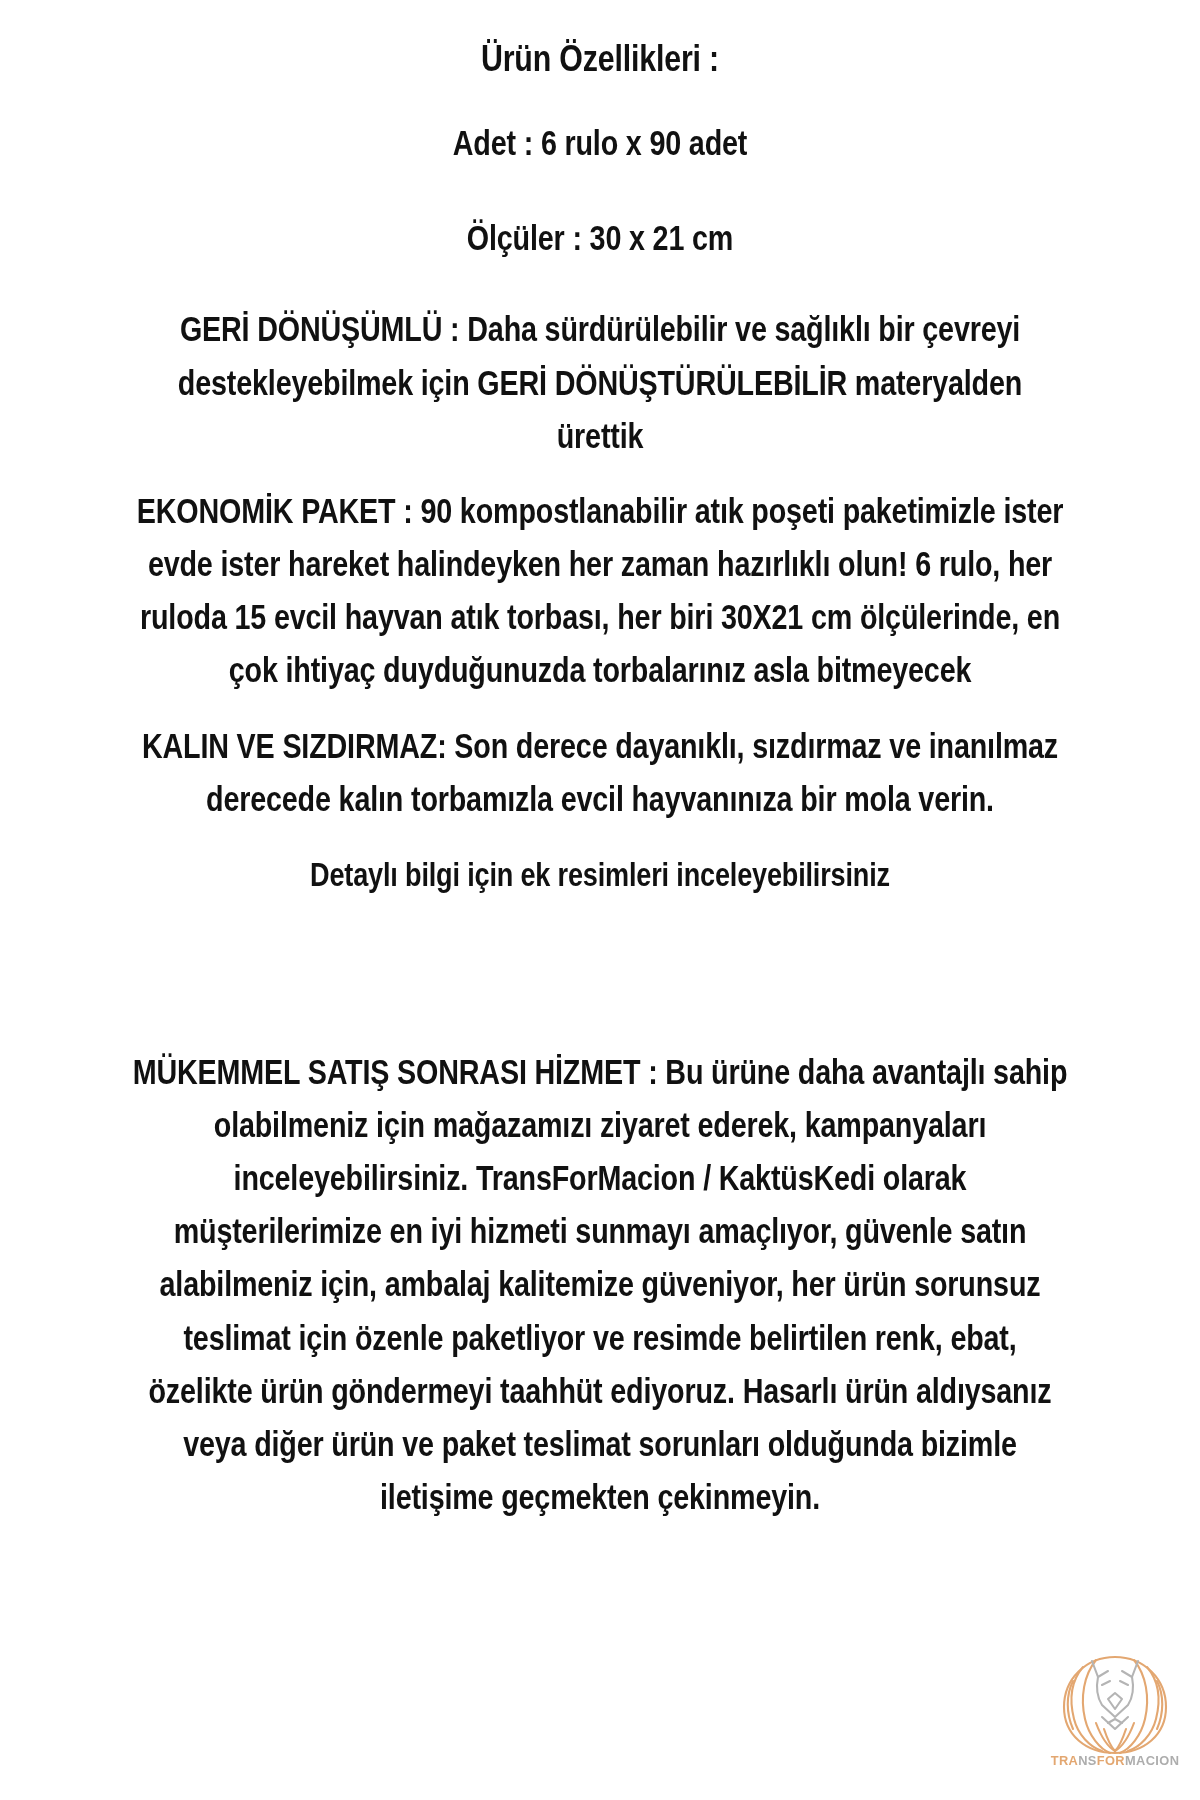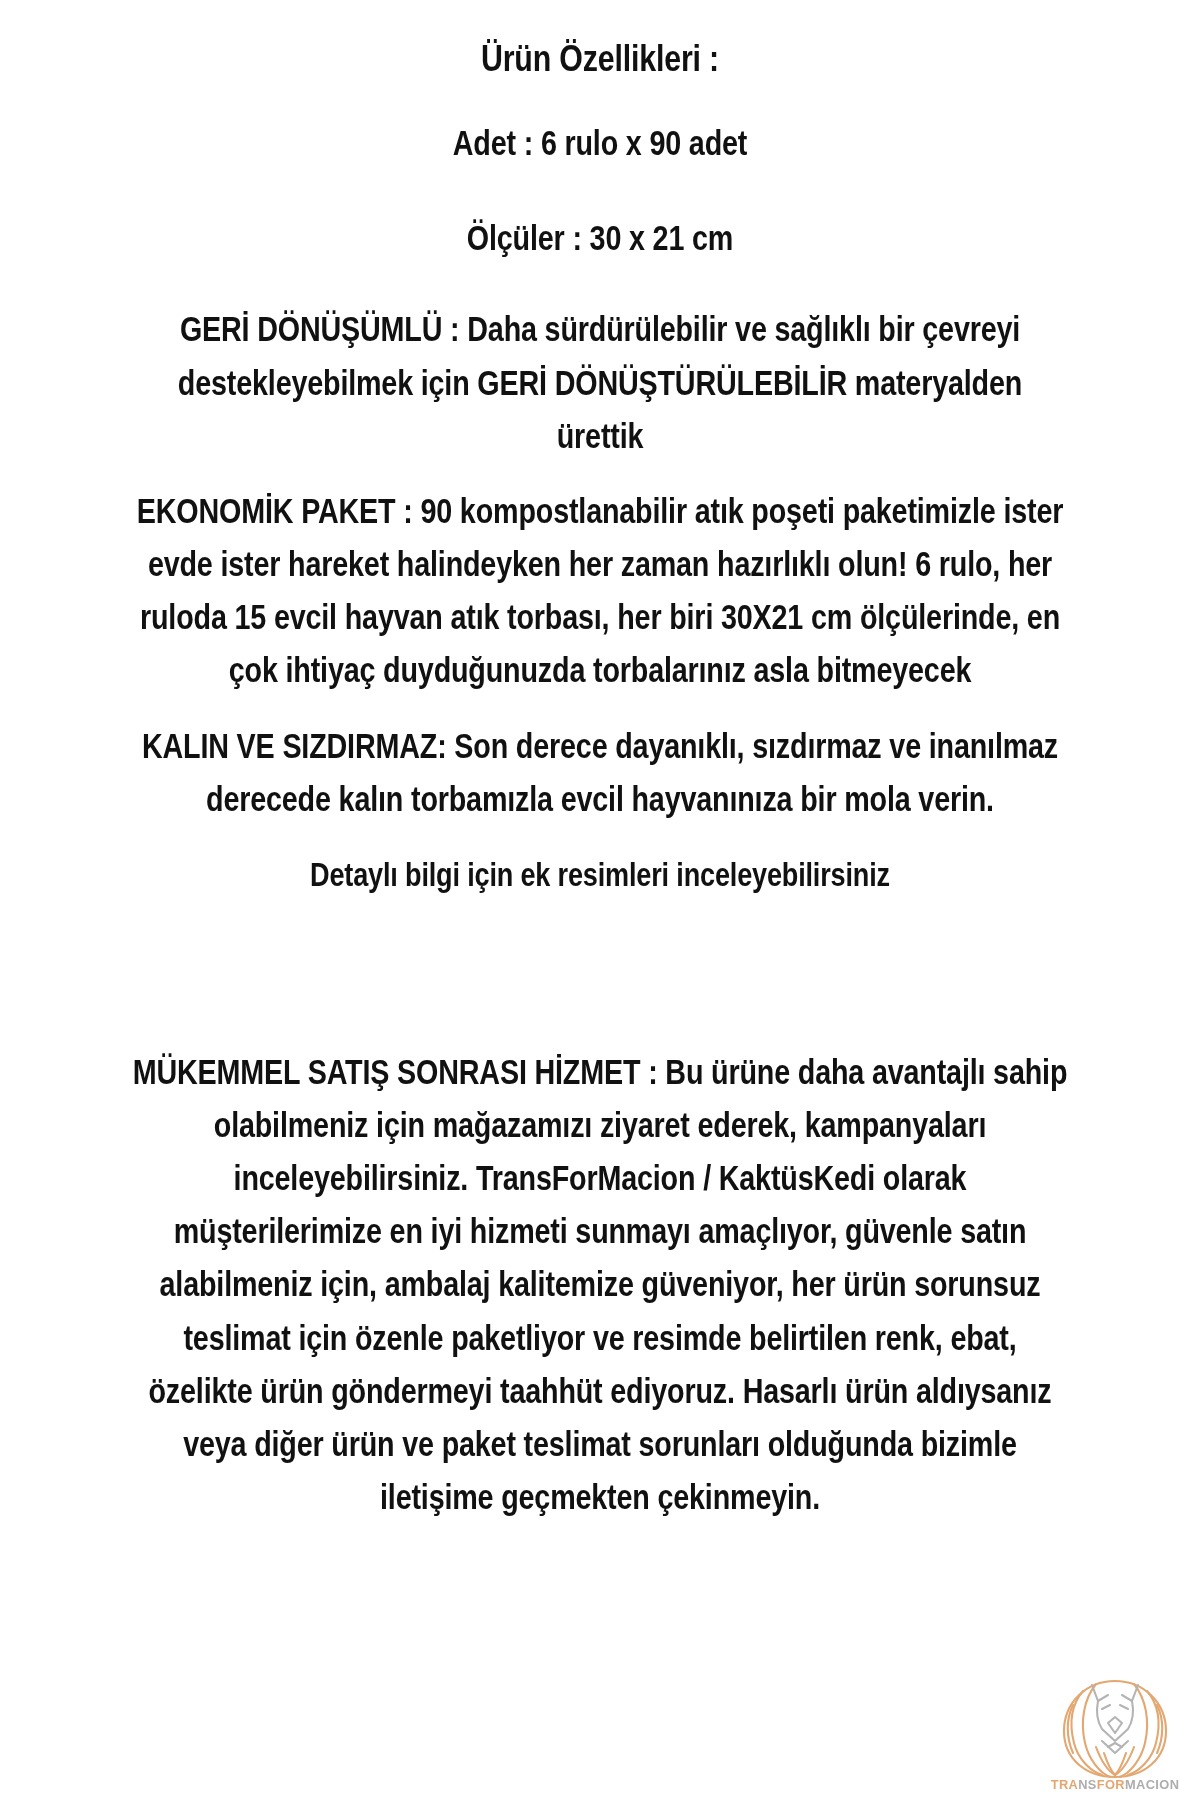--- a/index.html
+++ b/index.html
@@ -65,21 +65,21 @@
   .gap-22 { height: 22px; }
   .gap-30 { height: 30px; }
   .gap-46 { height: 46px; }
   .gap-58 { height: 58px; }
   .gap-150 { height: 150px; }
 
   
   .logo {
     position: absolute;
     right: 10px;
-    bottom: 0;
+    bottom: 24px;
     width: 150px;
     height: 125px;
     opacity: 0.95;
   }
   .logo svg { display: block; }
   .logo-text {
     position: absolute;
     left: 0;
     bottom: 8px;
     width: 150px;

